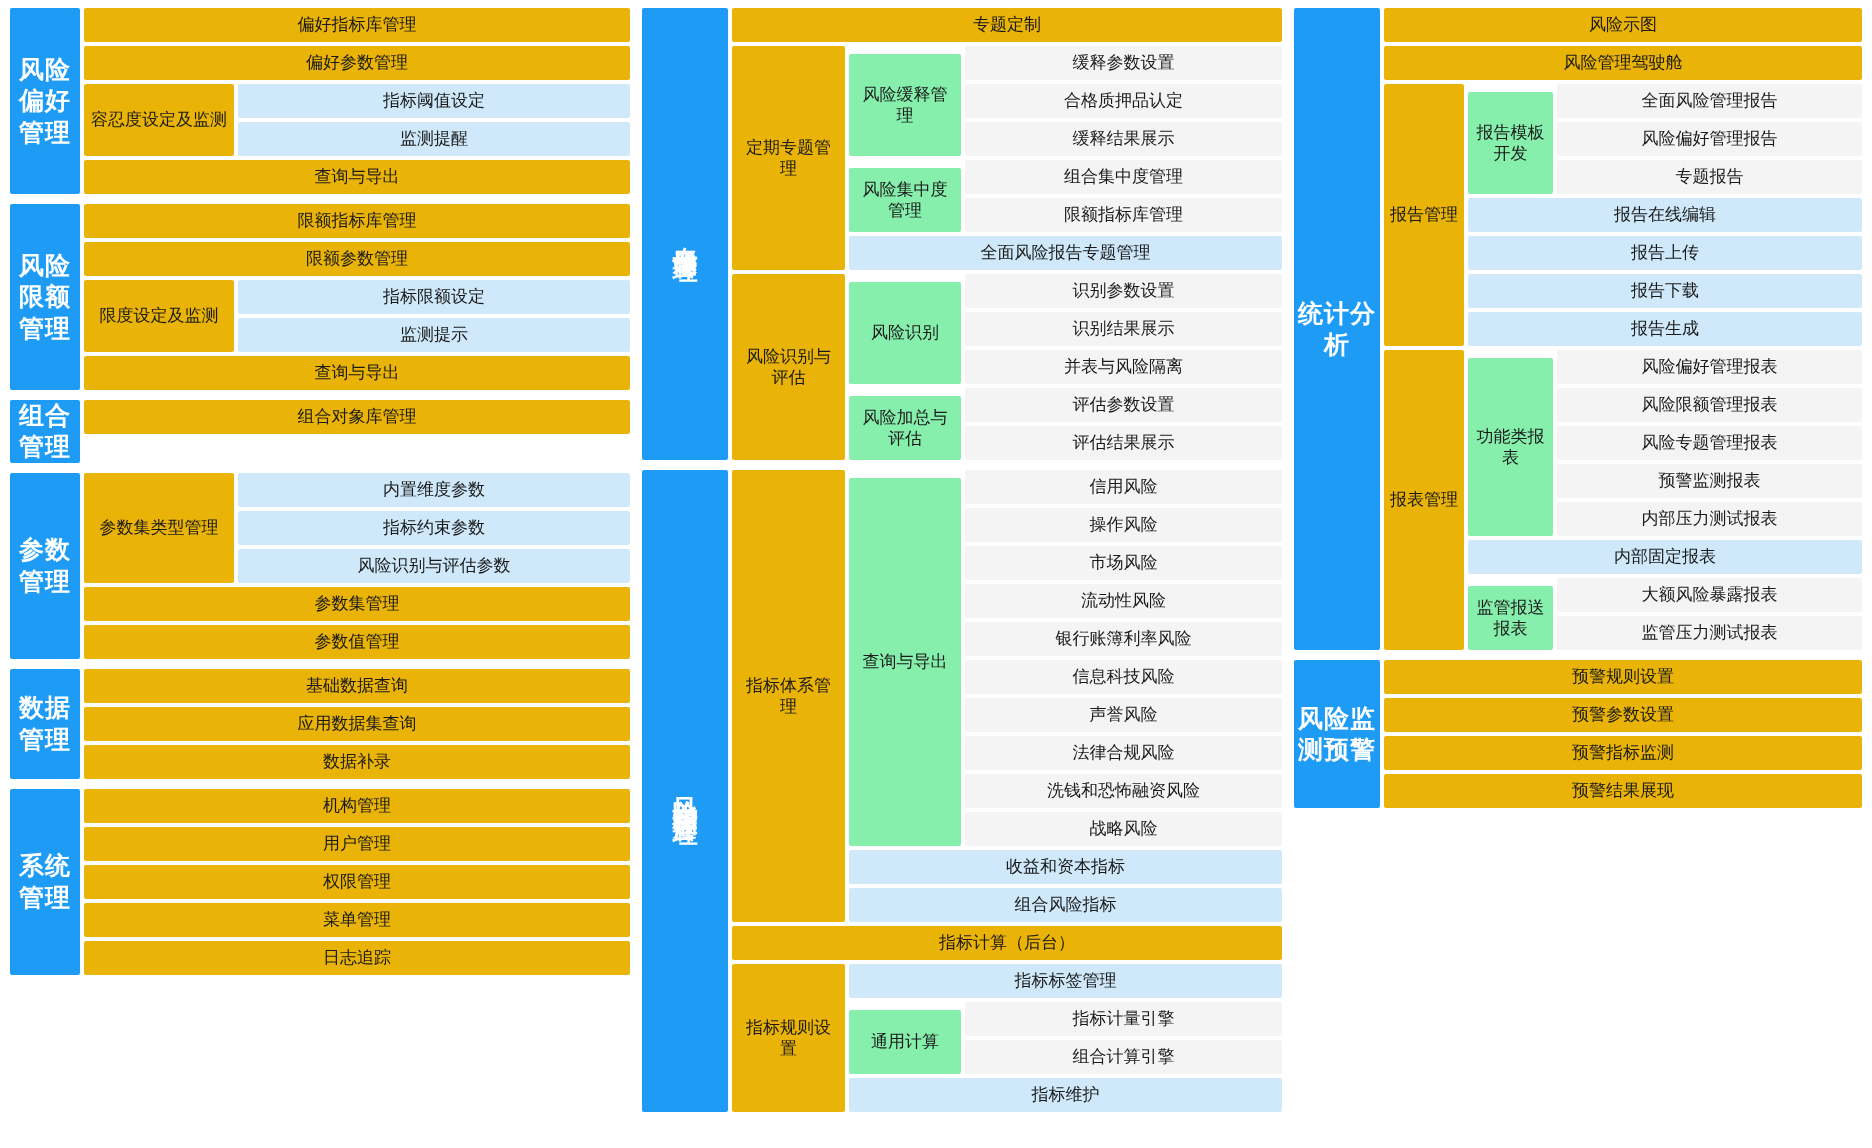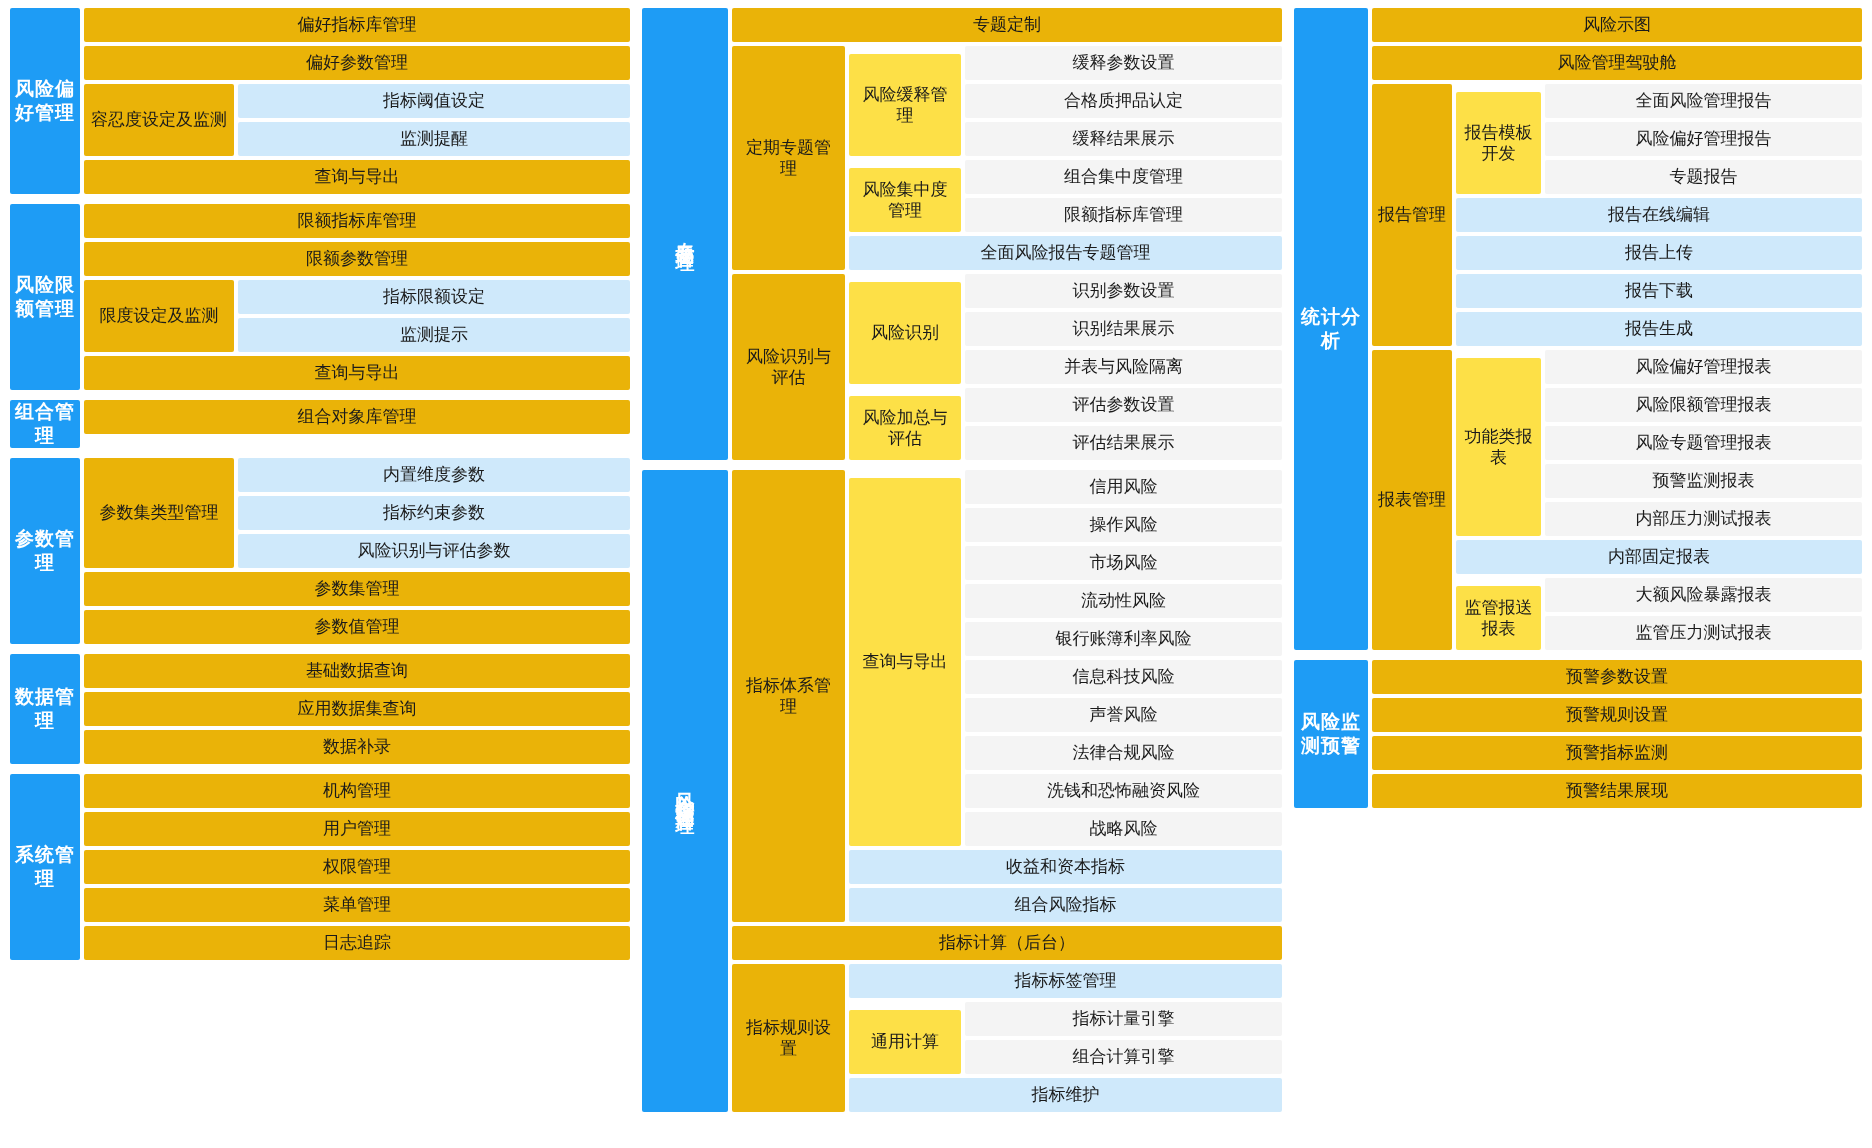--- a/index.html
+++ b/index.html
@@ -38,34 +38,34 @@
   .col-3 { width: 568px; }
 
   
   .group {
     display: flex;
     gap: 4px;
   }
   .spine {
     background: #1e9cf5;
     color: #ffffff;
-    font-size: 19px;
+    font-size: 25px;
     font-weight: bold;
     display: flex;
     align-items: center;
     justify-content: center;
     text-align: center;
     border-radius: 2px;
     flex: 0 0 auto;
     line-height: 1.25;
     letter-spacing: 1px;
   }
   .spine.w70 { width: 70px; }
   .spine.w86 { width: 86px; }
-  .spine.w74 { width: 74px; }
+  .spine.w74 { width: 86px; }
   .spine.vertical {
     writing-mode: vertical-rl;
     letter-spacing: 4px;
     text-orientation: upright;
   }
   .body {
     flex: 1 1 auto;
     display: flex;
     flex-direction: column;
     gap: 4px;
@@ -83,21 +83,21 @@
     text-align: center;
     font-size: 17px;
     border-radius: 2px;
     padding: 4px 6px;
     box-sizing: border-box;
     line-height: 1.25;
     min-height: 34px;
   }
   .l1 { background: #eab308; }   
   .l2 { background: #cfe9fb; }   
-  .l3 { background: #fde047; margin-top: 8px; }   
+  .l3 { background: #86efac; margin-top: 8px; }   
   .l0 { background: #f4f4f4; }
 
   .w150 { width: 150px; }
   .w112 { width: 112px; }
   .w96  { width: 113px; }
   .w80  { width: 80px; }
   .w104 { width: 85px; }
 
   .stack { display: flex; flex-direction: column; gap: 4px; flex: 1 1 auto; min-width: 0; }
 </style>
@@ -325,22 +325,22 @@
                 </div>
               </div>
             </div>
           </div>
         </div>
       </div>
 
       <div class="group">
         <div class="spine w74">风险监测预警</div>
         <div class="body">
+          <div class="cell l1">预警规则设置</div>
           <div class="cell l1">预警参数设置</div>
-          <div class="cell l1">预警规则设置</div>
           <div class="cell l1">预警指标监测</div>
           <div class="cell l1">预警结果展现</div>
         </div>
       </div>
     </div>
 
   </div>
 </div>
 
 </body></html>

